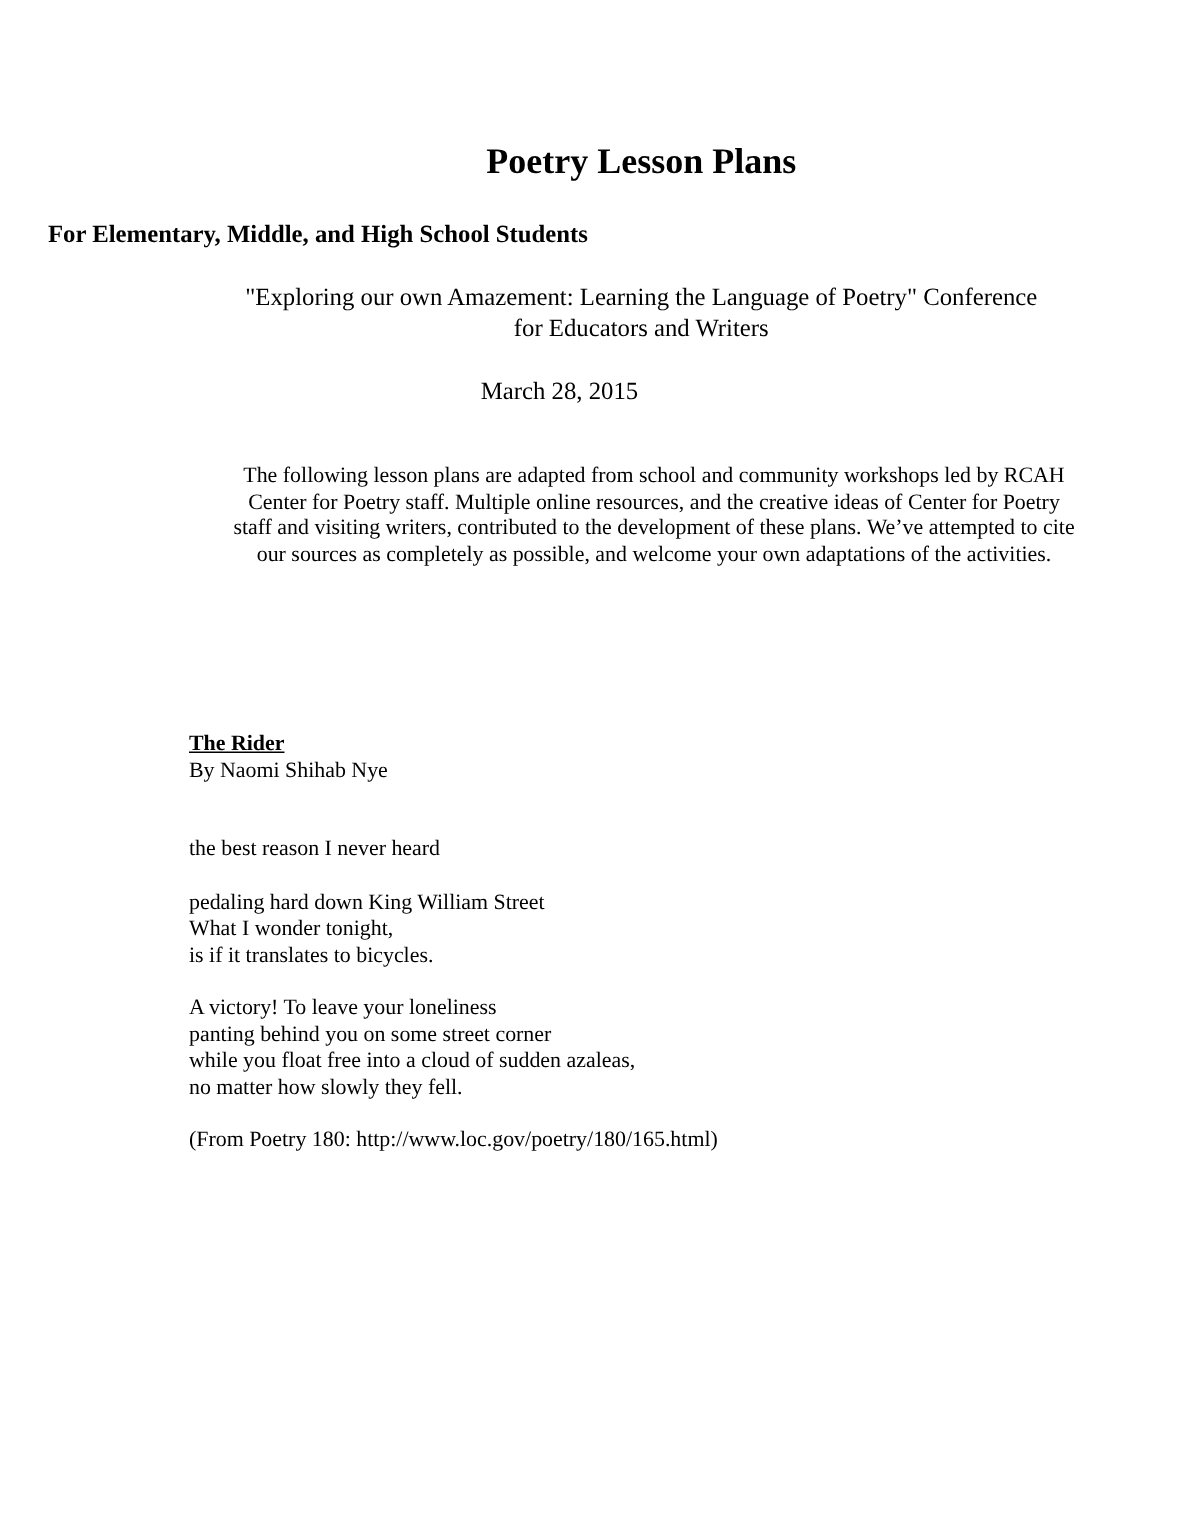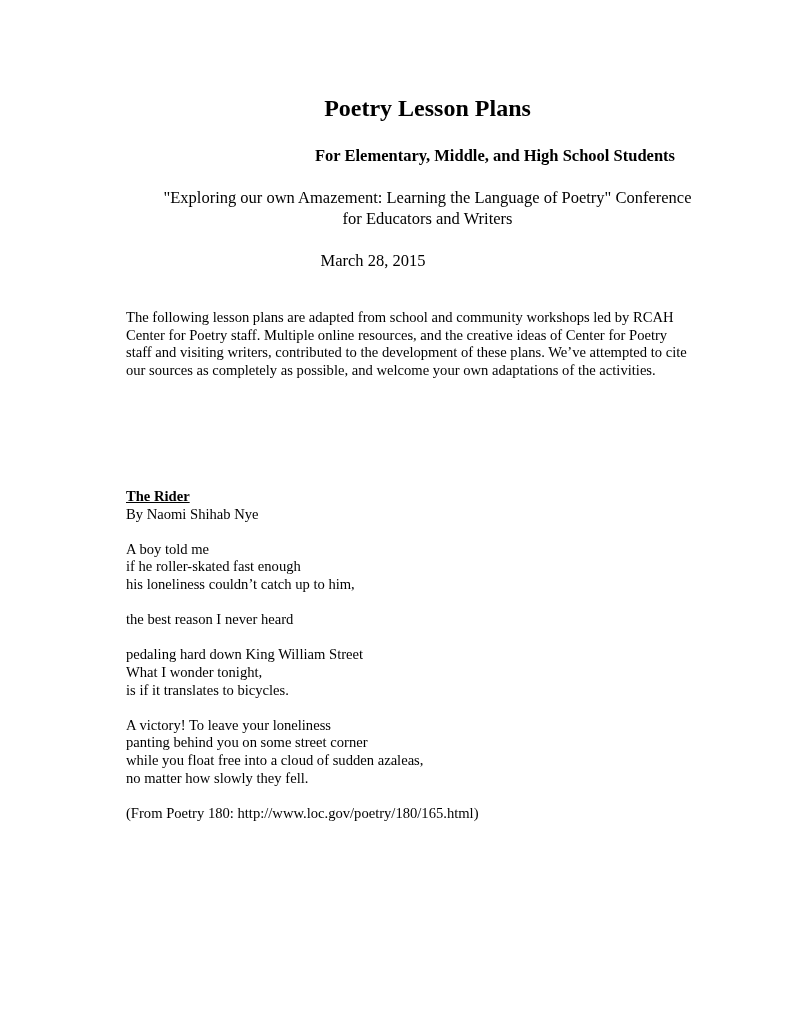--- a/index.html
+++ b/index.html
@@ -31,21 +31,21 @@
       text-align: center;
       font-weight: bold;
       font-size: 24px;
       line-height: 30px;
     }
     .subtitle {
       position: absolute;
       left: 0;
       width: 643px;
       top: 146px;
-      text-align: right;
+      text-align: left;
       font-weight: bold;
       font-size: 16.5px;
       line-height: 20px;
     }
     .conference {
       position: absolute;
       left: 0;
       width: 791px;
       top: 187px;
       text-align: center;
@@ -61,20 +61,21 @@
       font-size: 16.5px;
       line-height: 20px;
     }
     .intro {
       position: absolute;
       left: 94px;
       width: 620px;
       top: 309px;
       font-size: 14.6px;
       line-height: 17.6px;
+      text-align: center;
     }
     .intro span { display: block; white-space: nowrap; }
     .poem {
       position: absolute;
       left: 94px;
       top: 488px;
       width: 600px;
       font-size: 14.6px;
       line-height: 17.6px;
     }
@@ -103,25 +104,20 @@
     <span>Center for Poetry staff. Multiple online resources, and the creative ideas of Center for Poetry</span>
     <span>staff and visiting writers, contributed to the development of these plans. We’ve attempted to cite</span>
     <span>our sources as completely as possible, and welcome your own adaptations of the activities.</span>
   </div>
 
   <div class="poem">
     <span class="poem-title">The Rider</span>
     <span class="line">By Naomi Shihab Nye</span>
     <span class="gap"></span>
 
-    <div>
-      <span class="line">A boy told me</span>
-      <span class="line">if he roller-skated fast enough</span>
-      <span class="line">his loneliness couldn’t catch up to him,</span>
-    </div>
     <span class="gap"></span>
 
     <div>
       <span class="line">the best reason I never heard</span>
     </div>
     <span class="gap"></span>
 
     <div>
       <span class="line">pedaling hard down King William Street</span>
       <span class="line">What I wonder tonight,</span>

